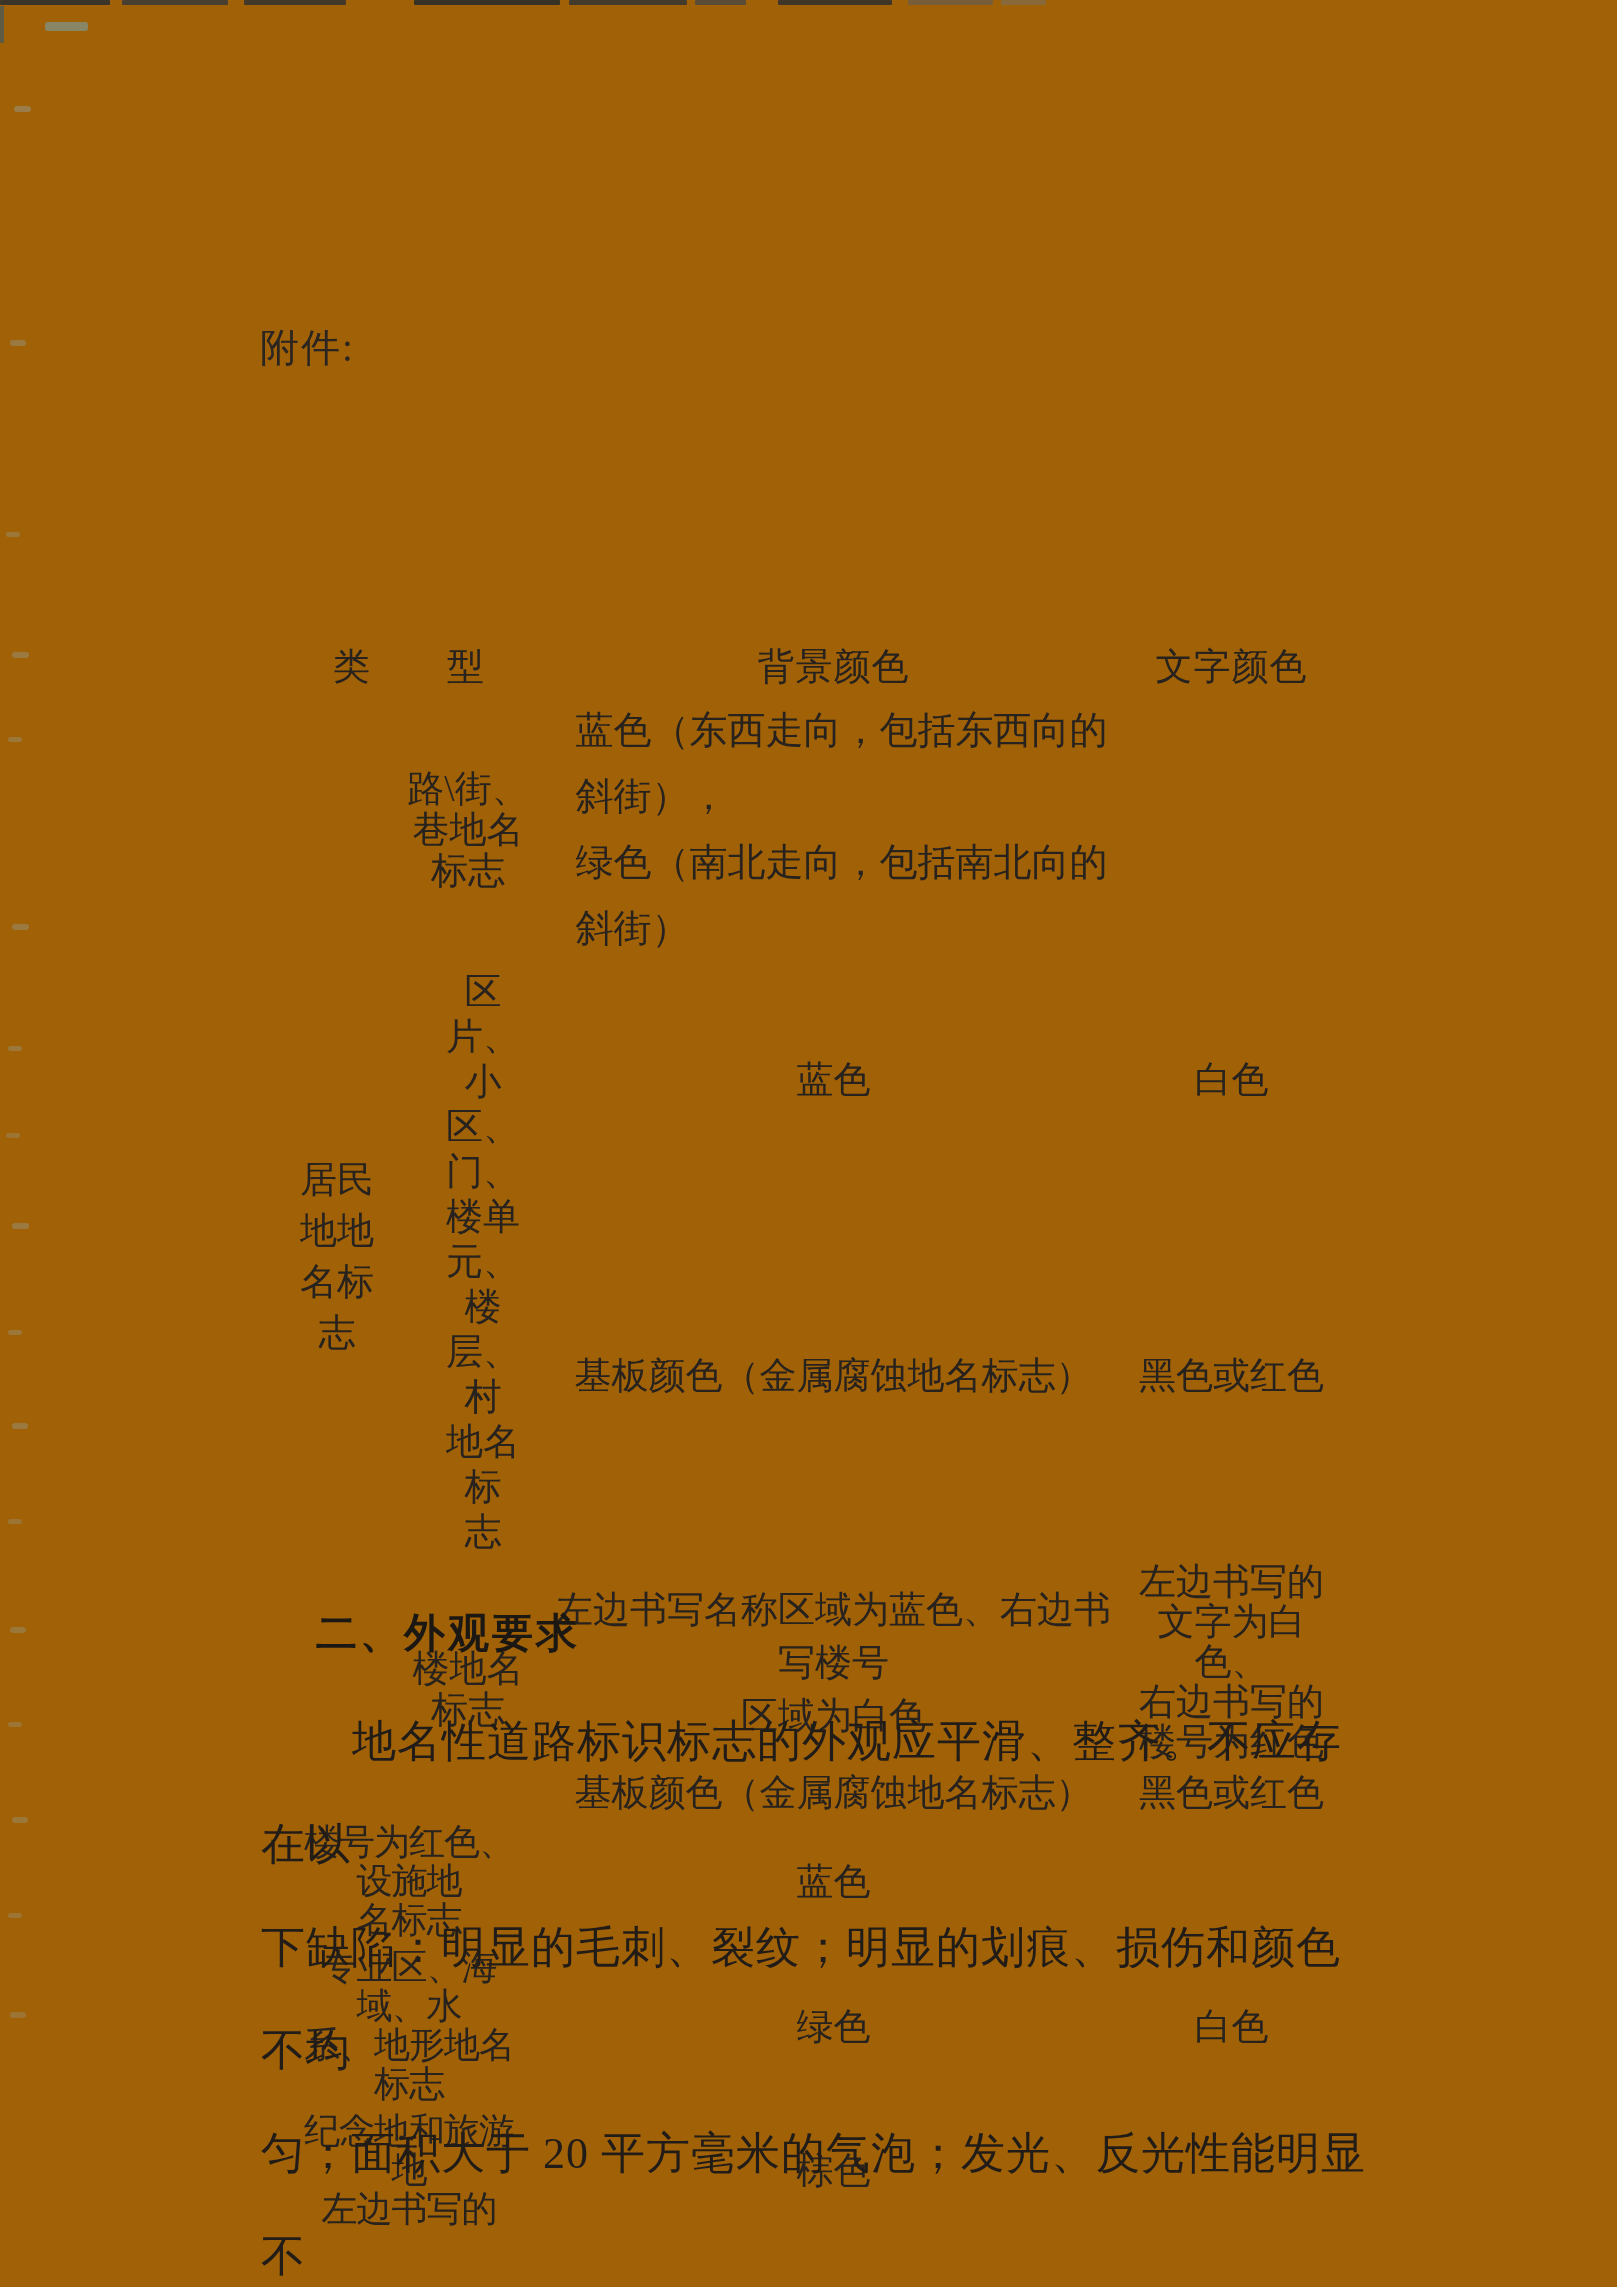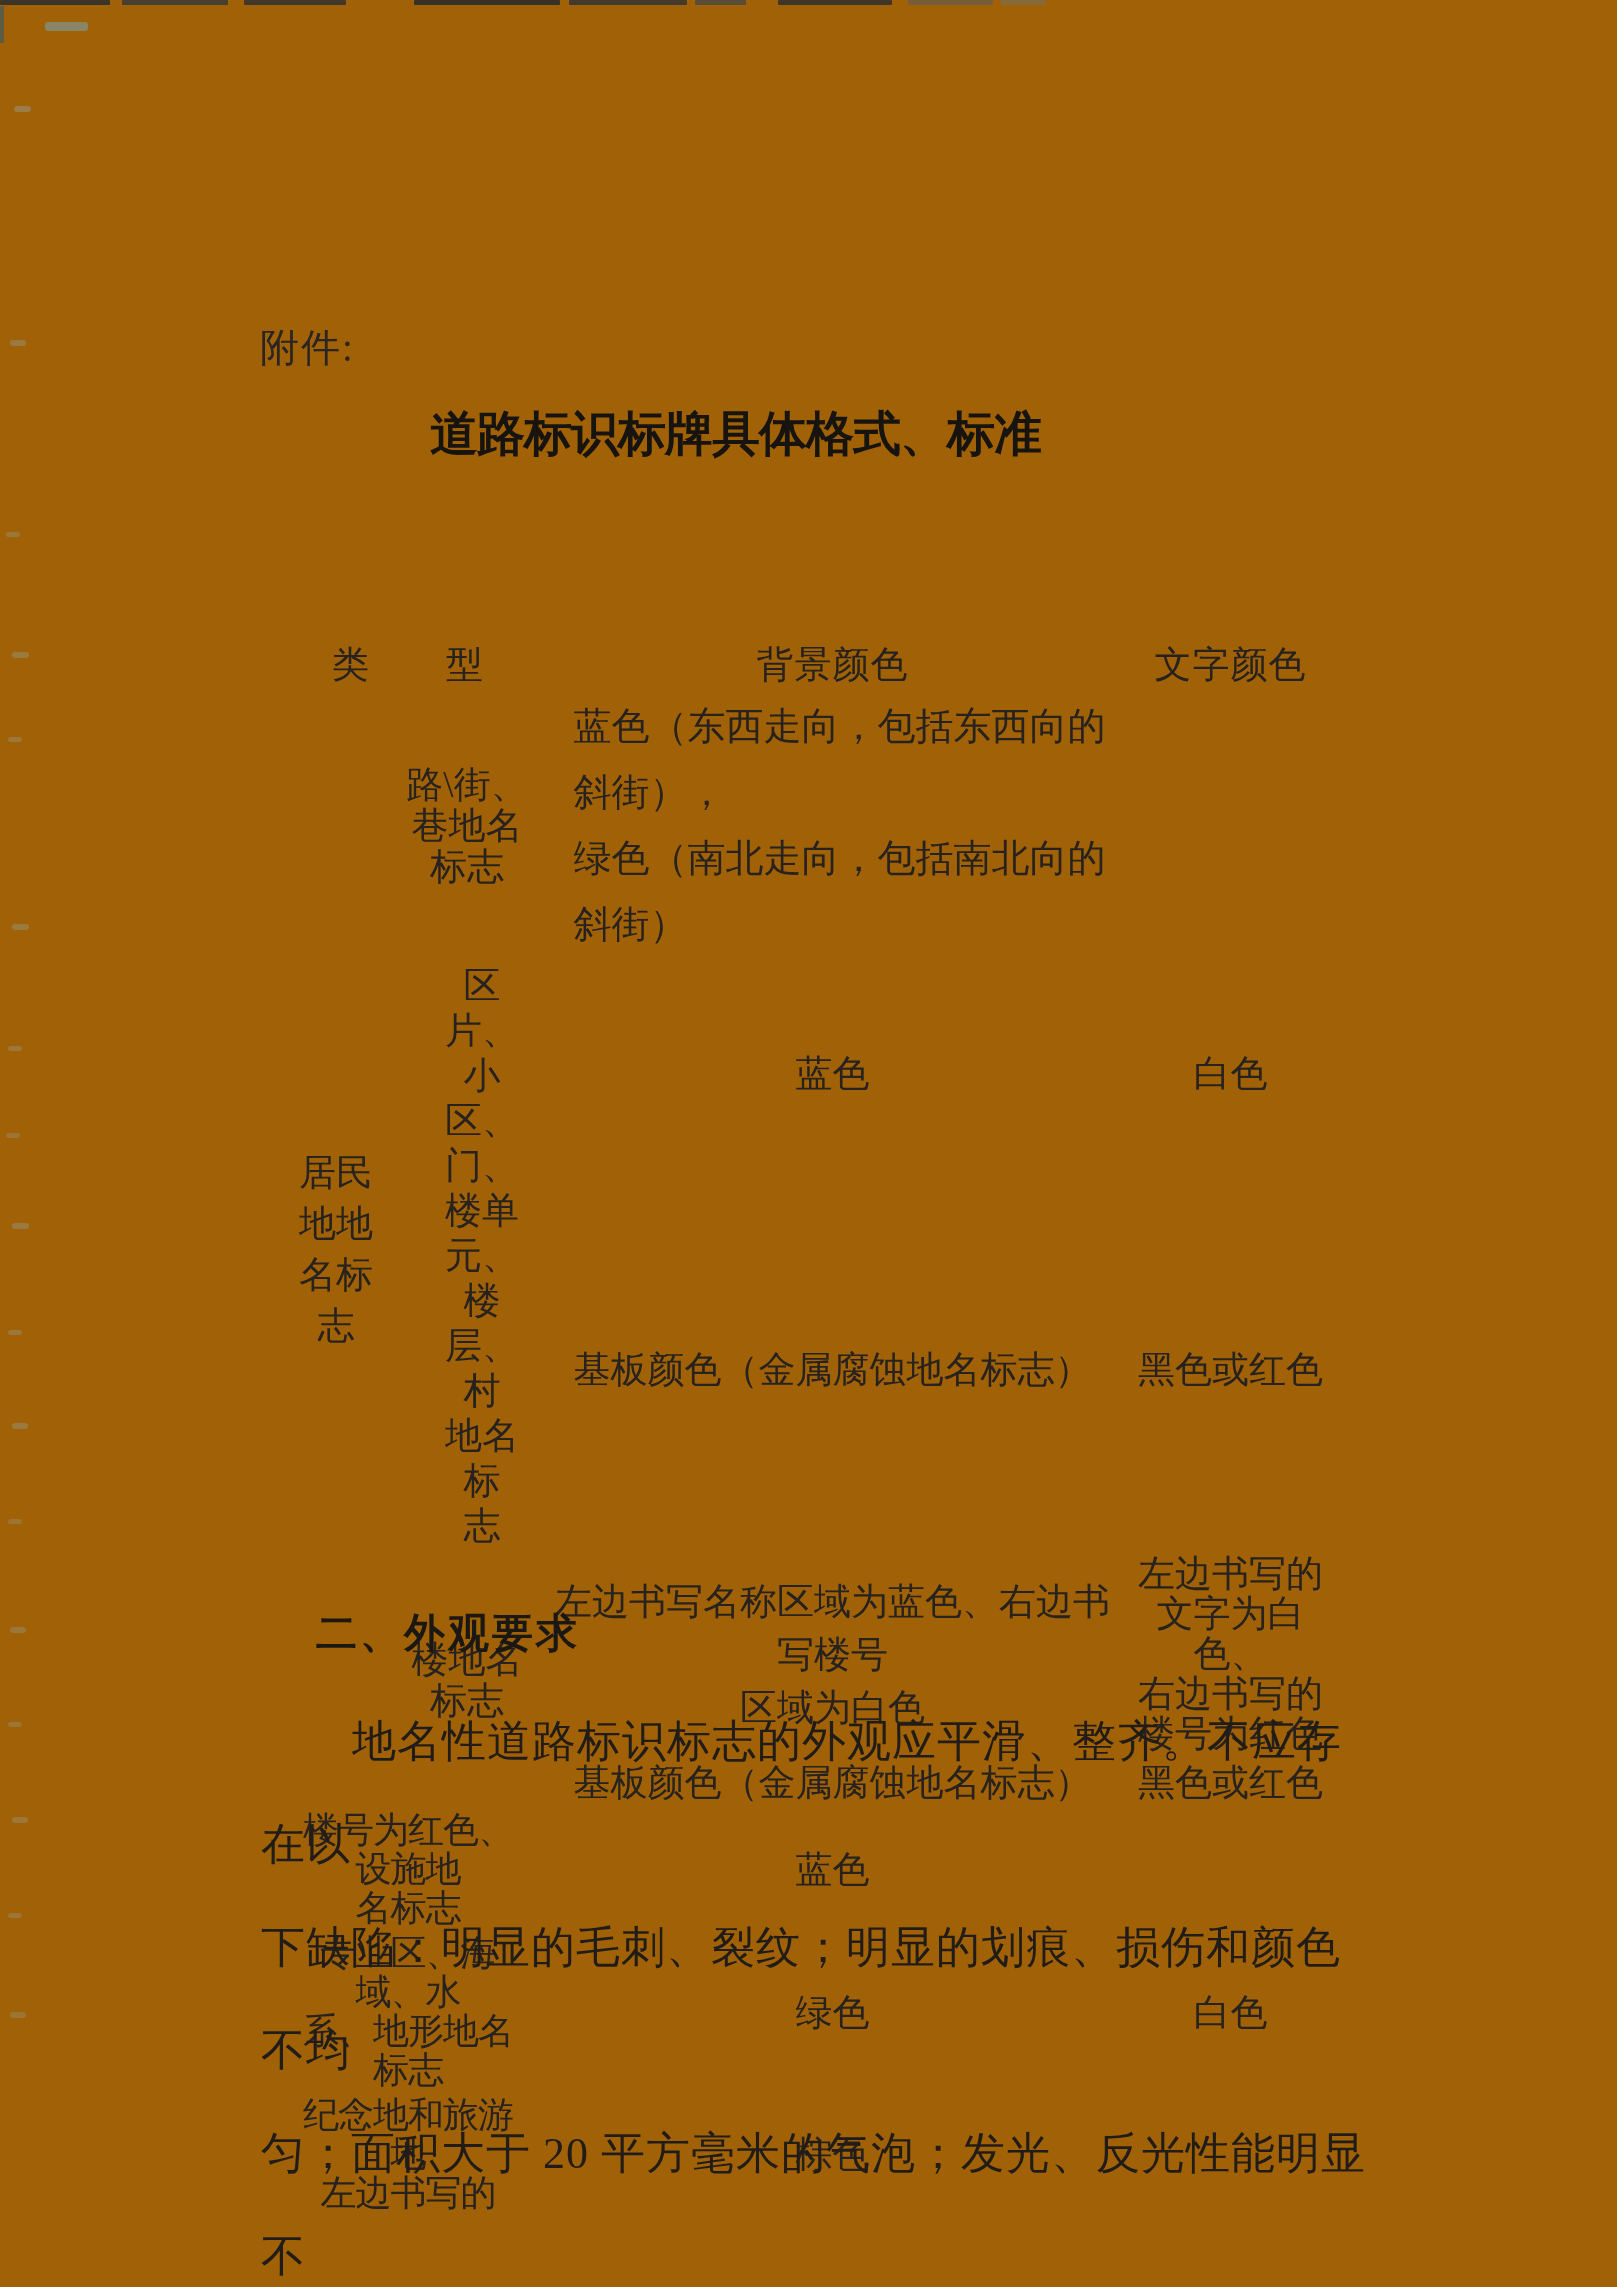--- a/index.html
+++ b/index.html
@@ -40,21 +40,21 @@
     white-space:pre-line; text-indent:91px; color:#211c17;
   }
   
   table.color-table {
     position:absolute; left:274px; top:636px;
     width:1058px; table-layout:fixed;
     border-collapse:collapse;
     border:3px solid #3a3a3a;
   }
   .color-table th, .color-table td {
-    border:6px solid #a16207;
+    border:8px solid #a16207;
     padding:0 5.9px;
     text-align:center; vertical-align:middle;
     font-size:37px; font-weight:normal;
     white-space:pre-line; line-height:1.22;
     color:#27221d;
   }
   .color-table th { letter-spacing:1px; }
   tr.r-head  { height:45px; }
   tr.r1 { height:124px; }
   tr.r2 { height:93px;  }
@@ -103,21 +103,20 @@
   <span class="edge-dash" style="left:11.8px;top:1423px;width:15.8px;height:5.9px;opacity:.4"></span>
   <span class="edge-dash" style="left:7.9px;top:1519px;width:13.8px;height:4.9px;opacity:.3"></span>
   <span class="edge-dash" style="left:9.9px;top:1627px;width:15.8px;height:5.9px;opacity:.35"></span>
   <span class="edge-dash" style="left:7.9px;top:1722px;width:13.8px;height:4.9px;opacity:.3"></span>
   <span class="edge-dash" style="left:11.8px;top:1817px;width:15.8px;height:5.9px;opacity:.35"></span>
   <span class="edge-dash" style="left:7.9px;top:1913px;width:13.8px;height:4.9px;opacity:.3"></span>
   <span class="edge-dash" style="left:9.9px;top:2012px;width:15.8px;height:5.9px;opacity:.3"></span>
 
   <div class="attachment">附件:</div>
 
-  <h1 class="doc-title">道路标识标牌具体格式、标准</h1>
 
 
   <table class="color-table">
     <colgroup>
       <col style="width:118px">
         <col style="width:144px">
         <col style="width:587px">
         <col style="width:209px">
     </colgroup>
     <tbody>

